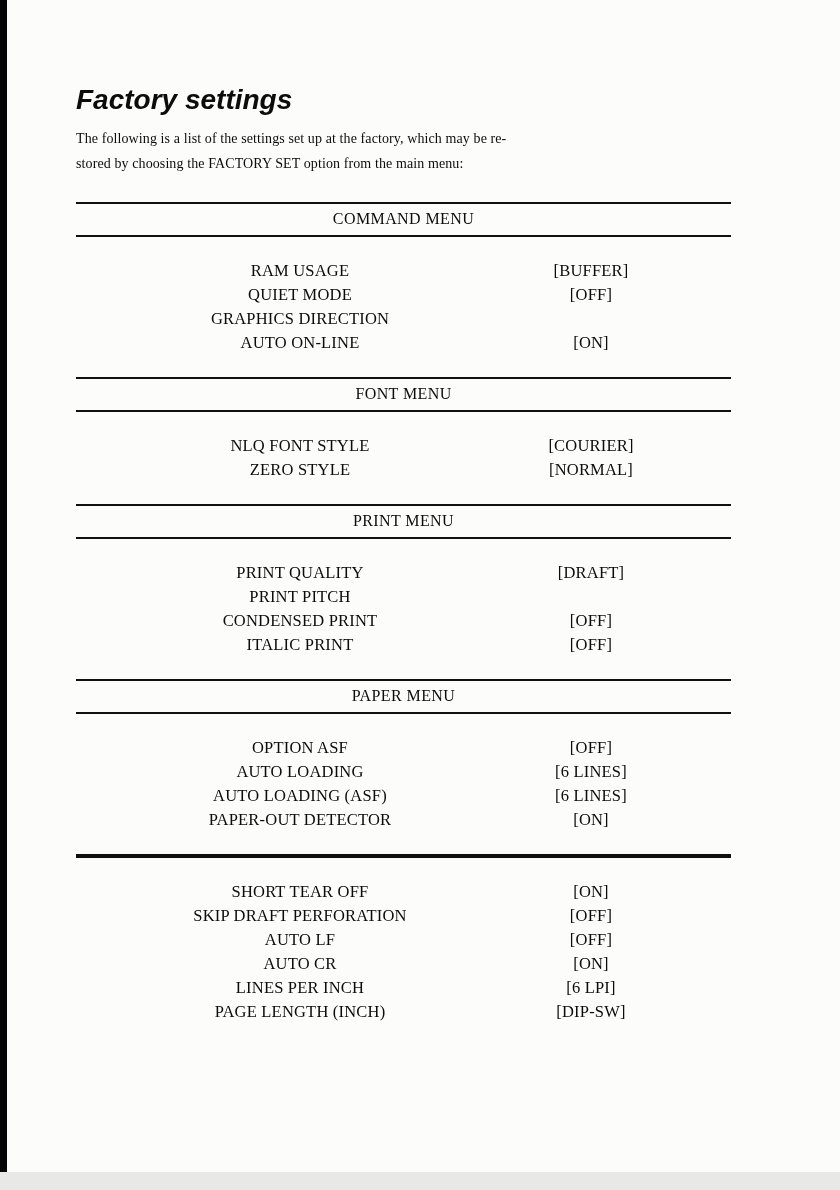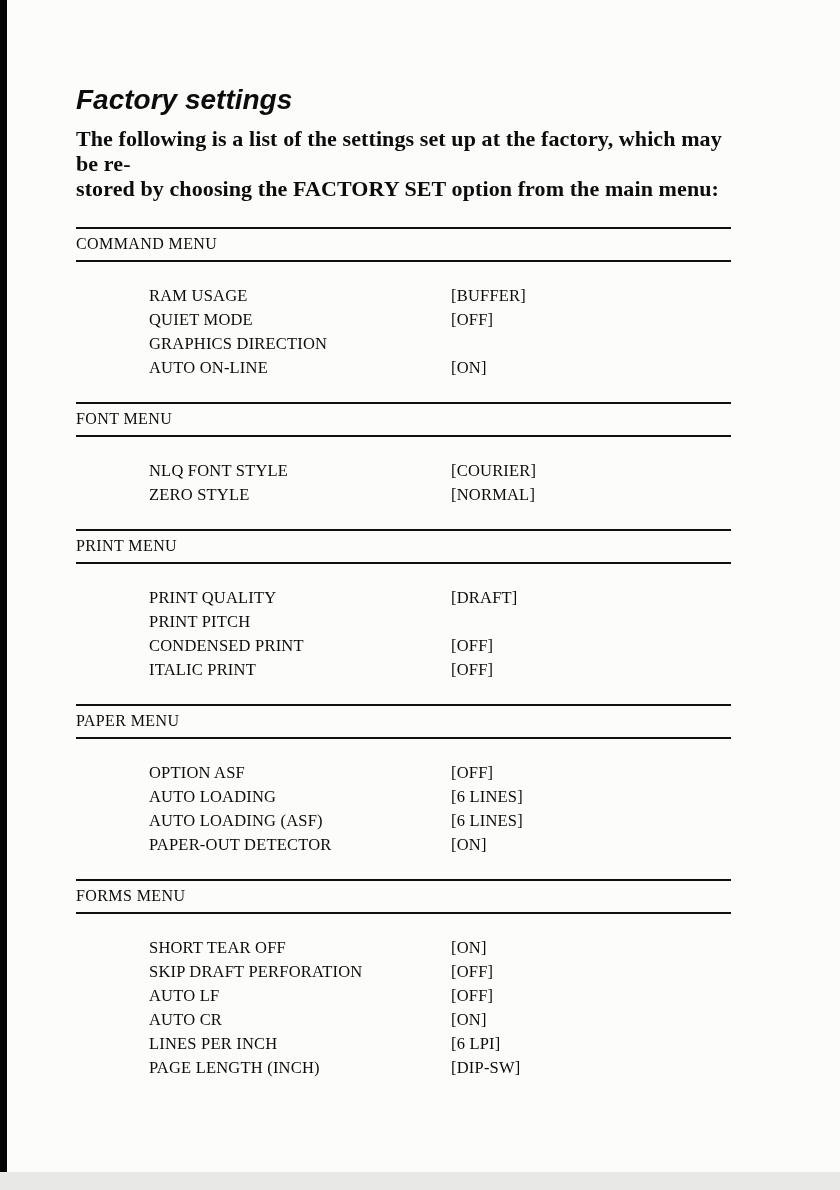--- a/index.html
+++ b/index.html
@@ -25,26 +25,25 @@
   .doc-title {
     margin:0 0 10px 0;
     font-family:"Liberation Sans", sans-serif;
     font-style:italic;
     font-weight:bold;
     font-size:28px;
     letter-spacing:0px;
   }
   .intro {
     margin:0 0 26px 0;
-    font-size:22px;
+    font-size:14px;
     line-height:25px;
     letter-spacing:0.1px;
-    font-weight:bold;
-  }
-  .menu-section { margin:0; }
+  }
+  .menu-section { margin:0;text-align:center; }
   .rule {
     height:0;
     border-top:2px solid #101010;
   }
   .section-header {
     padding:6px 0 7px 0;
     font-size:16px;
     letter-spacing:0.4px;
   }
   .rows {
@@ -163,21 +162,20 @@
               <span class="value">[6 LINES]</span>
             </div>
             <div class="row">
               <span class="label">PAPER-OUT DETECTOR</span>
               <span class="value">[ON]</span>
             </div>
           </div>
         </section>
         <section class="menu-section">
           <div class="rule"></div>
-          <div class="section-header">FORMS MENU</div>
           <div class="rule"></div>
           <div class="rows">
             <div class="row">
               <span class="label">SHORT TEAR OFF</span>
               <span class="value">[ON]</span>
             </div>
             <div class="row">
               <span class="label">SKIP DRAFT PERFORATION</span>
               <span class="value">[OFF]</span>
             </div>

